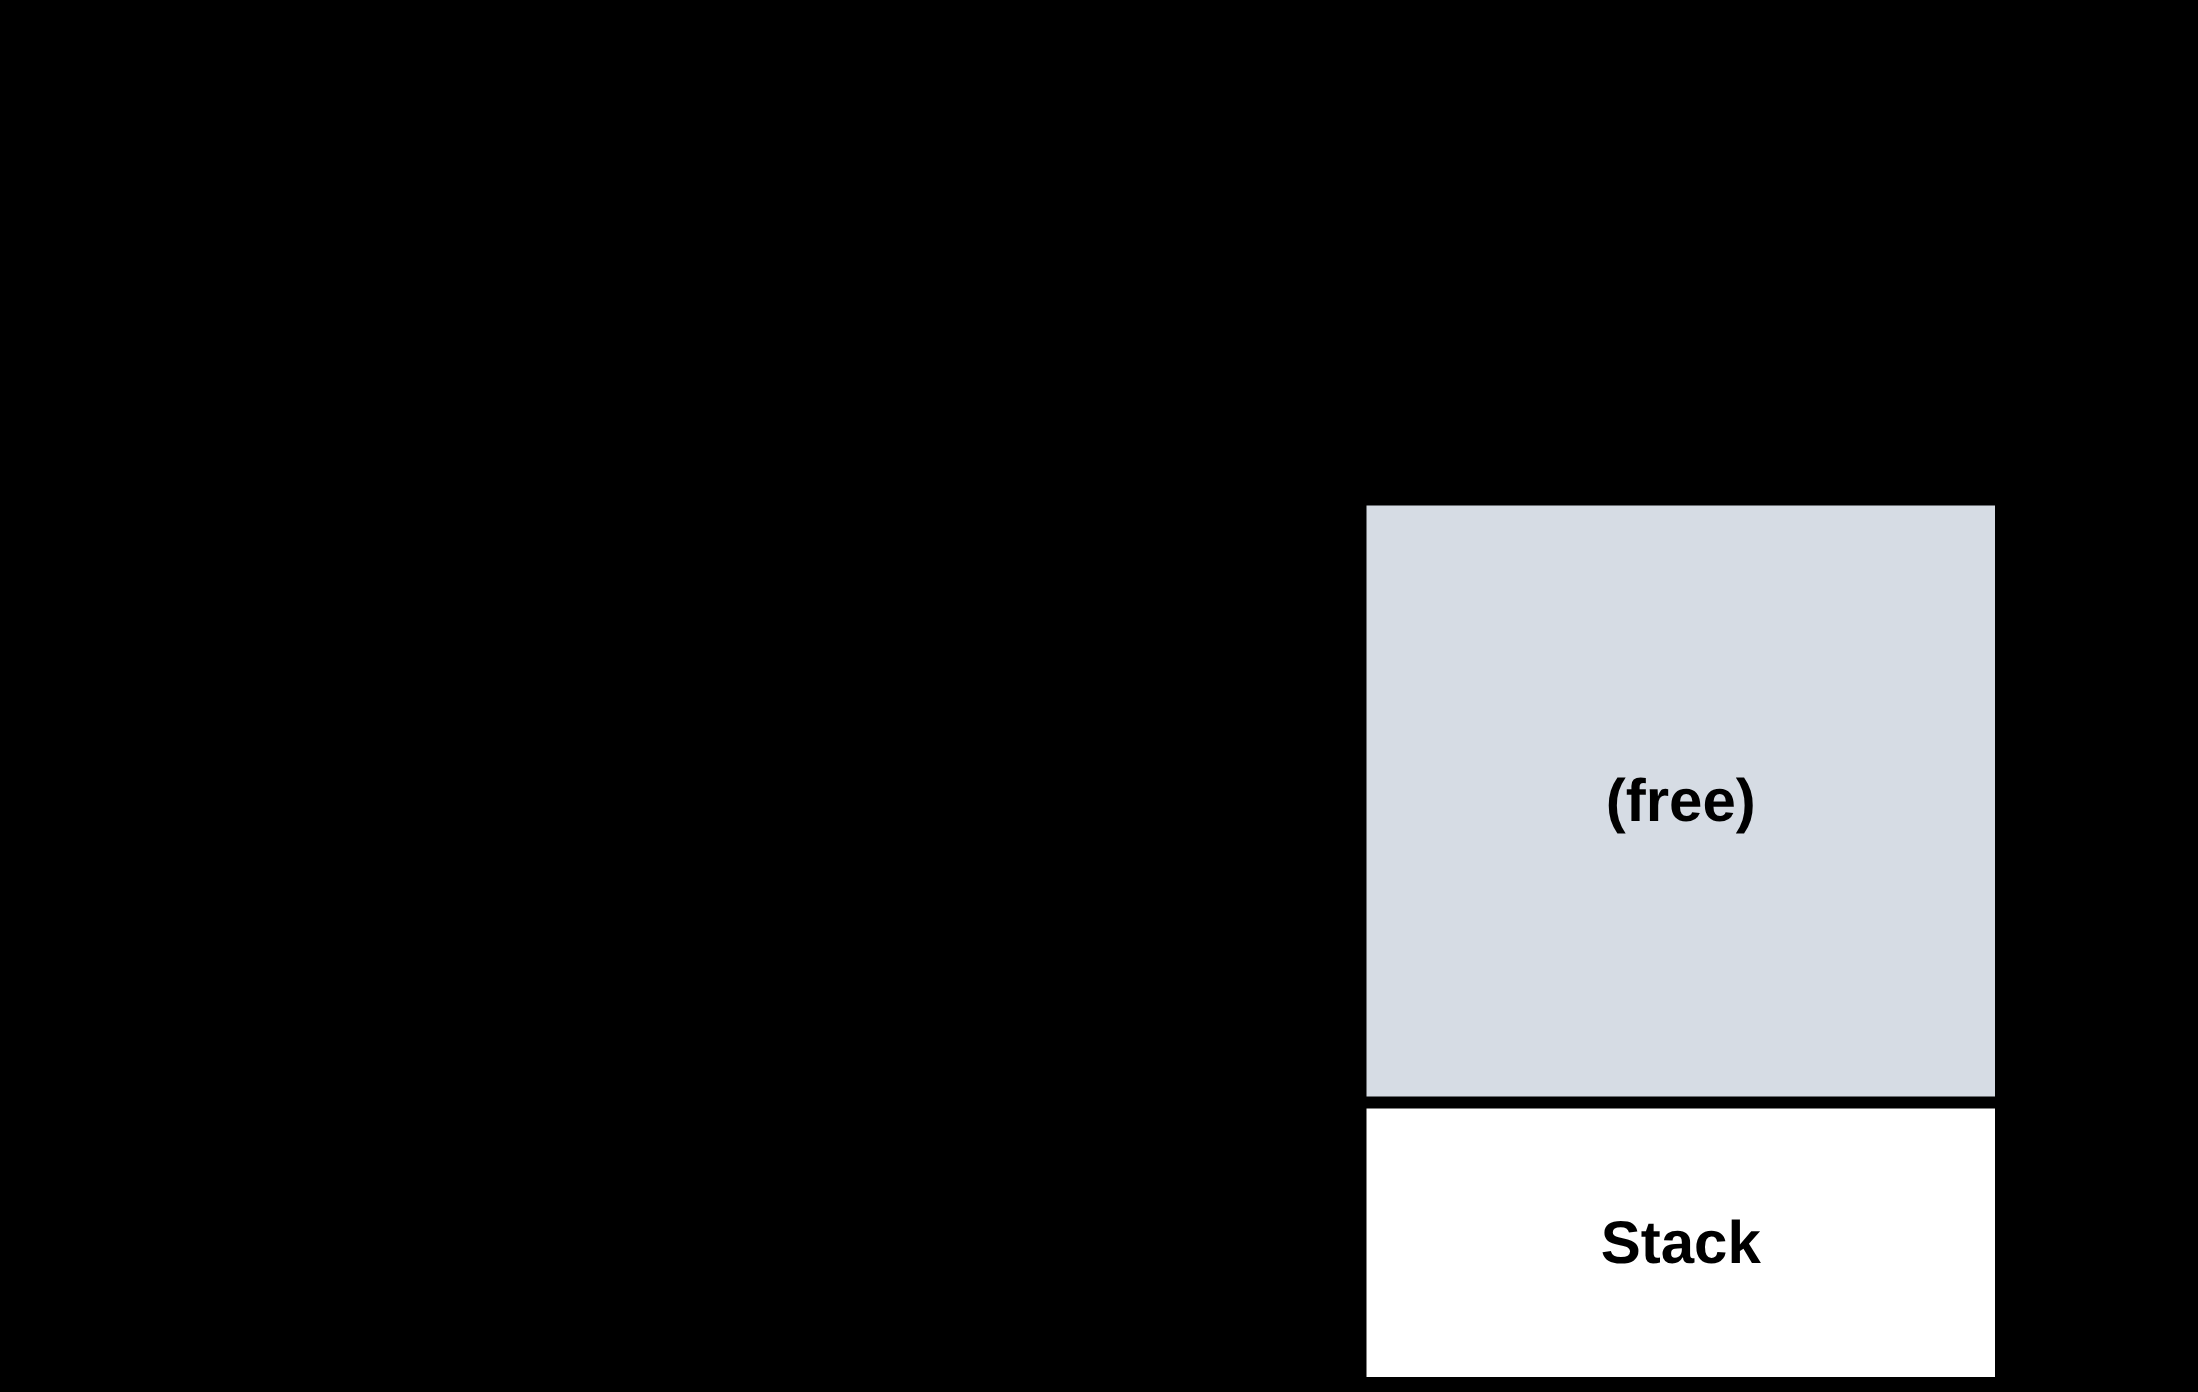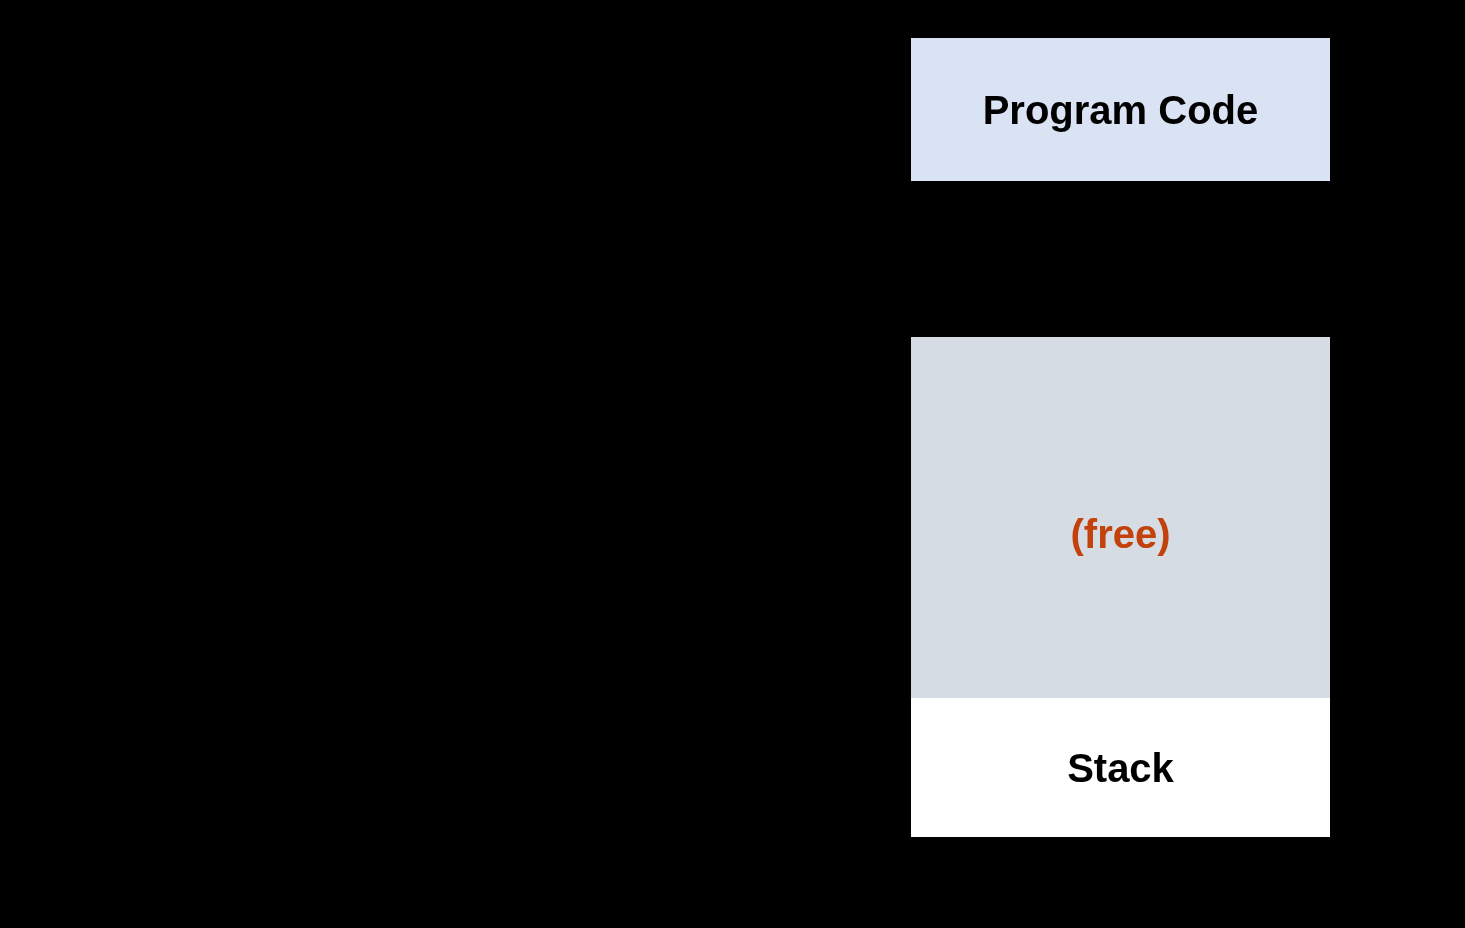--- a/index.html
+++ b/index.html
@@ -26,41 +26,38 @@
     left: 911px;
     width: 419px;
     display: flex;
     align-items: center;
     justify-content: center;
   }
   
   .seg-program-code { top: 38px;  height: 143px; }
   .seg-heap         { top: 188px; height: 141px; }
   .seg-free         { top: 337px; height: 394px; }
-  .seg-stack        { top: 698px; height: 139px; }
+  .seg-stack        { top: 739px; height: 179px; }
   .segment-label {
     font-size: 40px;
     font-weight: 600;
     color: #000000;
     letter-spacing: 0px;
     white-space: nowrap;
     line-height: 1;
   }
 </style>
 </head>
 <body style="background: rgb(0, 0, 0);">
 
 <div class="memory-diagram">
 
-  <div class="segment seg-program-code" style="background: rgb(218, 227, 243);">
-    <span class="segment-label" style="color: rgb(0, 0, 0);">Program Code</span>
-  </div>
 
 
   <div class="segment seg-free" style="background: rgb(214, 220, 228);">
-    <span class="segment-label" style="color: #c2410c;">(free)</span>
+    <span class="segment-label" style="color: #000000;">(free)</span>
   </div>
 
   <div class="segment seg-stack" style="background: rgb(255, 255, 255);">
     <span class="segment-label" style="color: rgb(0, 0, 0);">Stack</span>
   </div>
 
 </div>
 
 </body></html>

